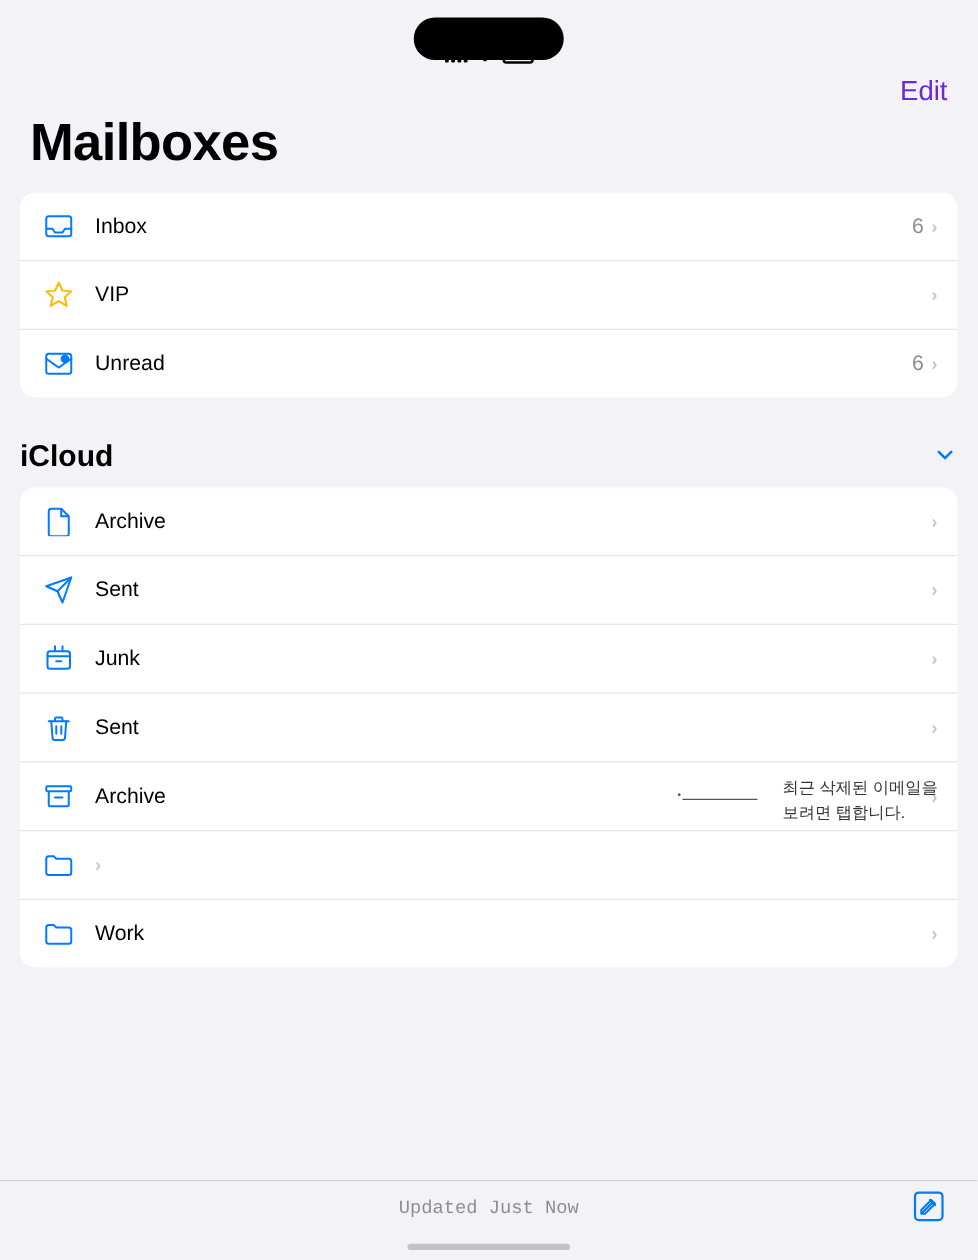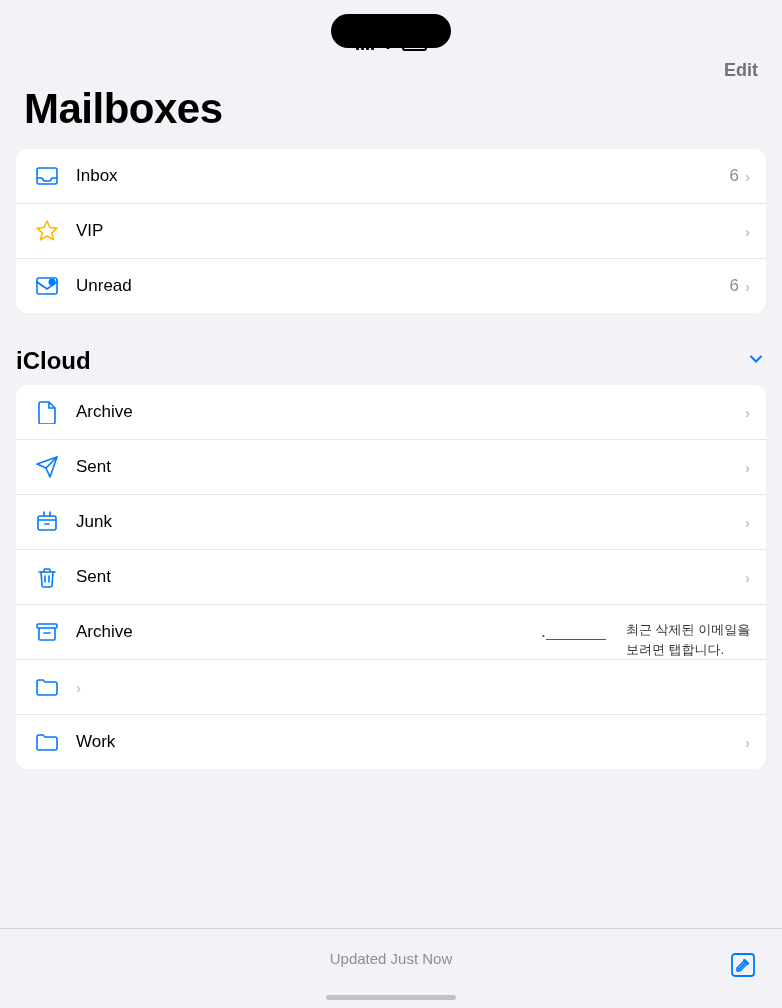--- a/index.html
+++ b/index.html
@@ -87,23 +87,23 @@
       border-radius: 20px;
     }
 
     
     .header {
       display: flex;
       justify-content: flex-end;
       padding: 8px 24px 0 24px;
     }
     .edit-button {
-      font-size: 18px;
-      color: #737373;
-      font-weight: 700;
+      font-size: 22px;
+      color: #6d28d9;
+      font-weight: 400;
       cursor: pointer;
       background: none;
       border: none;
     }
 
     
     .page-title {
       padding: 4px 24px 16px 24px;
       font-size: 42px;
       font-weight: 700;
@@ -179,27 +179,28 @@
       width: 24px;
       height: 24px;
     }
 
     
     .bottom-bar {
       position: absolute;
       bottom: 0;
       left: 0;
       right: 0;
-      height: 80px;
+      height: 64px;
       background: rgba(242,242,247,0.95);
       border-top: 0.5px solid #d1d1d6;
       display: flex;
       align-items: center;
       justify-content: center;
       padding-bottom: 20px;
+      font-family: Liberation Mono, monospace;
     }
     .updated-text {
       font-size: 15px;
       color: #8e8e93;
       flex: 1;
       text-align: center;
     }
     .compose-button {
       position: absolute;
       right: 24px;

